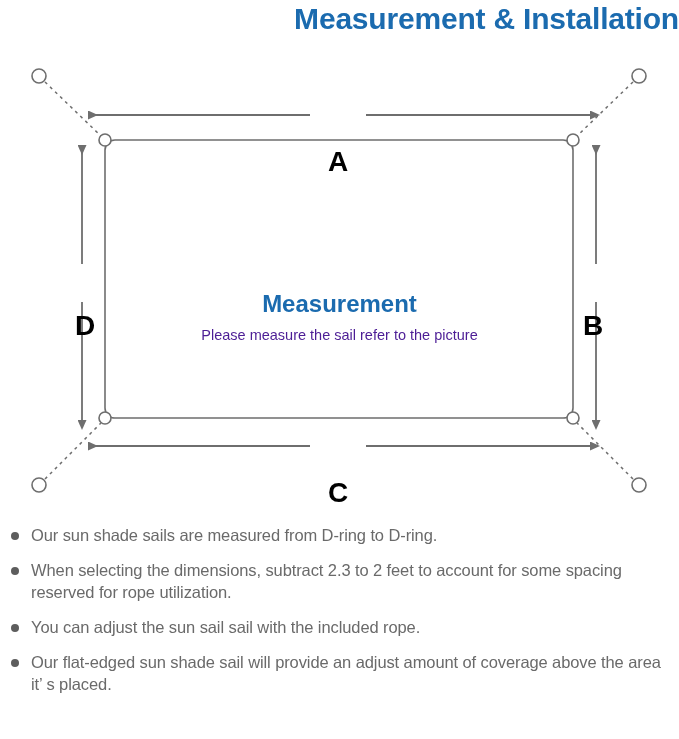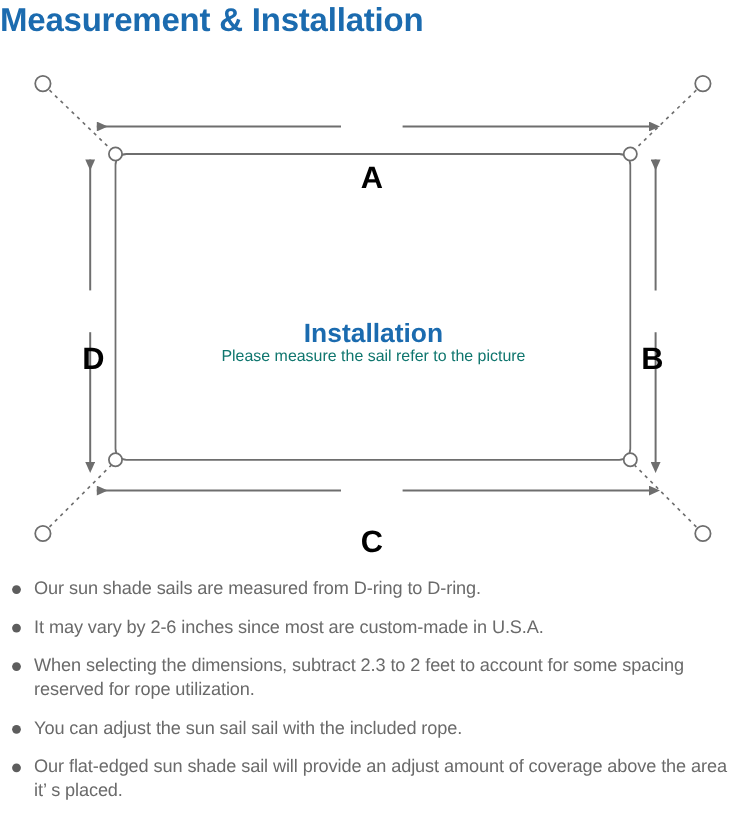--- a/index.html
+++ b/index.html
@@ -12,21 +12,21 @@
     height: 739px;
     position: relative;
     font-family: "Liberation Sans", sans-serif;
     overflow: hidden;
   }
   #page-title {
     position: absolute;
     top: 0px;
     left: 0;
     width: 679px;
-    text-align: left;
+    text-align: right;
     font-size: 30px;
     font-weight: bold;
     color: #1B6BAF;
     letter-spacing: -0.2px;
     line-height: 38px;
   }
   #diagram {
     position: absolute;
     top: 48px;
     left: 0;
@@ -41,23 +41,23 @@
     pointer-events: none;
   }
   #center-title {
     top: 242px;
     font-size: 24px;
     font-weight: bold;
     color: #1B6BAF;
     line-height: 28px;
   }
   #center-sub {
-    top: 266px;
+    top: 277px;
     font-size: 14.5px;
-    color: #0f766e;
+    color: #4c1d95;
     line-height: 20px;
   }
   #dim-A, #dim-B, #dim-C, #dim-D {
     position: absolute;
     font-size: 28px;
     font-weight: bold;
     color: #000000;
     line-height: 28px;
     text-align: center;
   }
@@ -135,37 +135,33 @@
     <line x1="310" y1="398" x2="88" y2="398" stroke="#6e6e6e" stroke-width="1.8" marker-end="url(#arrL)"></line>
     <line x1="366" y1="398" x2="590" y2="398" stroke="#6e6e6e" stroke-width="1.8" marker-end="url(#arrR)"></line>
 
     <line x1="82" y1="216" x2="82" y2="97" stroke="#6e6e6e" stroke-width="1.8" marker-end="url(#arrL)"></line>
     <line x1="82" y1="254" x2="82" y2="372" stroke="#6e6e6e" stroke-width="1.8" marker-end="url(#arrR)"></line>
 
     <line x1="596" y1="216" x2="596" y2="97" stroke="#6e6e6e" stroke-width="1.8" marker-end="url(#arrL)"></line>
     <line x1="596" y1="254" x2="596" y2="372" stroke="#6e6e6e" stroke-width="1.8" marker-end="url(#arrR)"></line>
   </svg>
 
-  <div class="center-block" id="center-title">Installation</div>
+  <div class="center-block" id="center-title">Measurement</div>
   <div class="center-block" id="center-sub">Please measure the sail refer to the picture</div>
 
   <div id="dim-A">A</div>
   <div id="dim-B">B</div>
   <div id="dim-C">C</div>
   <div id="dim-D">D</div>
 </div>
 
 <div id="bullets">
   <div class="bullet-row">
     <span class="bullet-dot"></span>
     <span class="bullet-text">Our sun shade sails are measured from D-ring to D-ring.</span>
-  </div>
-  <div class="bullet-row">
-    <span class="bullet-dot"></span>
-    <span class="bullet-text">It may vary by 2-6 inches since most are custom-made in U.S.A.</span>
   </div>
   <div class="bullet-row">
     <span class="bullet-dot"></span>
     <span class="bullet-text">When selecting the dimensions, subtract 2.3 to 2 feet to account for some spacing reserved for rope utilization.</span>
   </div>
   <div class="bullet-row">
     <span class="bullet-dot"></span>
     <span class="bullet-text">You can adjust the sun sail sail with the included rope.</span>
   </div>
   <div class="bullet-row">

